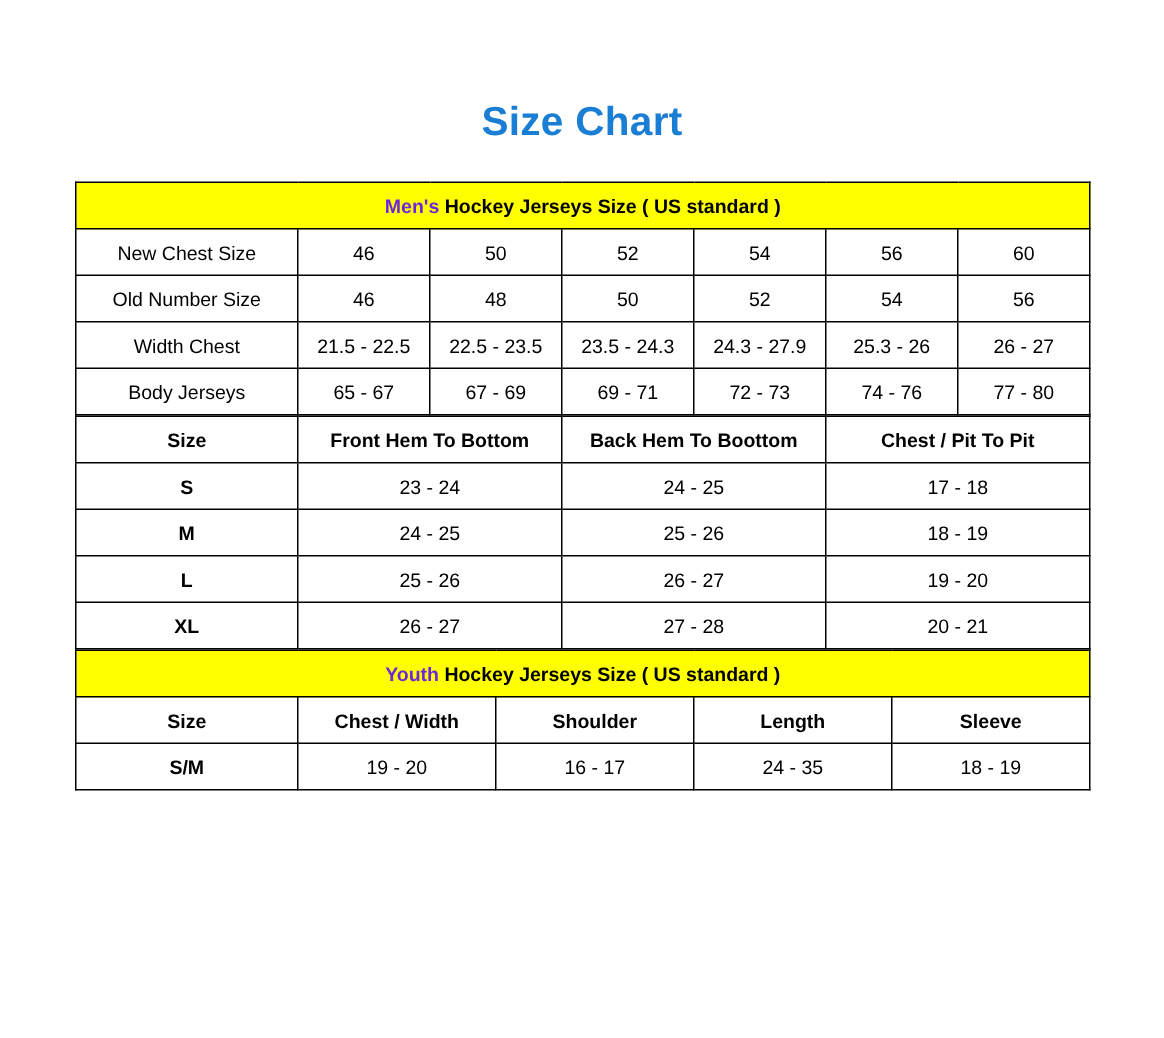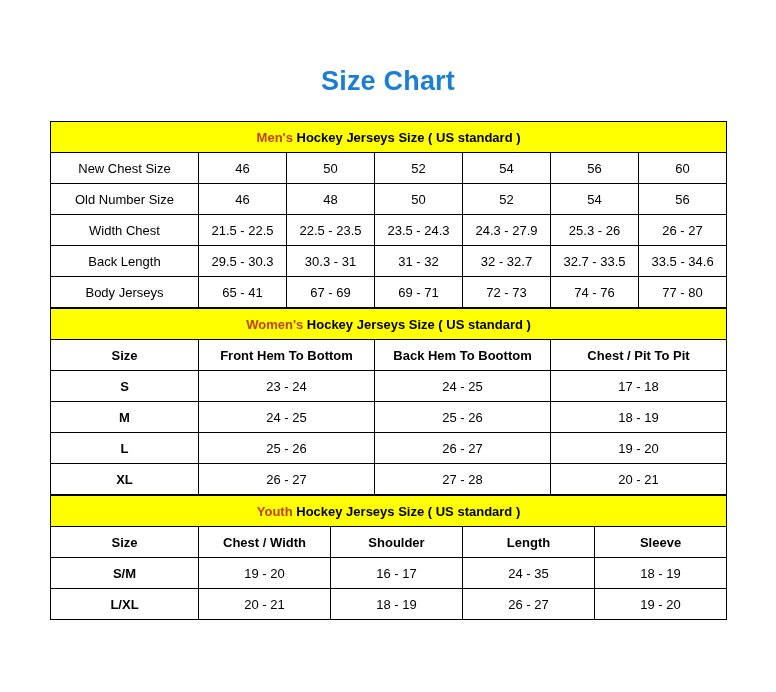--- a/index.html
+++ b/index.html
@@ -40,21 +40,21 @@
     height: 26px;
     padding: 2px 2px;
   }
   td.section-head {
     background: #ffff00;
     font-weight: bold;
     font-size: 14.5px;
     height: 30px;
   }
   td.section-head .accent {
-    color: #c2410c;
+    color: #6d28d9;
   }
   td.col-head {
     font-weight: bold;
   }
   td.row-label {
     font-weight: normal;
   }
   td.row-label-bold {
     font-weight: bold;
   }
@@ -103,53 +103,39 @@
       <tr>
         <td class="row-label">Width Chest</td>
         <td>21.5 - 22.5</td>
         <td>22.5 - 23.5</td>
         <td>23.5 - 24.3</td>
         <td>24.3 - 27.9</td>
         <td>25.3 - 26</td>
         <td>26 - 27</td>
       </tr>
       <tr>
-        <td class="row-label">Back Length</td>
-        <td>29.5 - 30.3</td>
-        <td>30.3 - 31</td>
-        <td>31 - 32</td>
-        <td>32 - 32.7</td>
-        <td>32.7 - 33.5</td>
-        <td>33.5 - 34.6</td>
-      </tr>
-      <tr>
         <td class="row-label">Body Jerseys</td>
-        <td>65 - 41</td>
+        <td>65 - 67</td>
         <td>67 - 69</td>
         <td>69 - 71</td>
         <td>72 - 73</td>
         <td>74 - 76</td>
         <td>77 - 80</td>
       </tr>
     </tbody>
   </table>
 
   <table class="size-table">
     <colgroup>
       <col style="width:148px">
         <col style="width:176px">
         <col style="width:176px">
         <col style="width:176px">
     </colgroup>
     <tbody>
-      <tr>
-        <td class="section-head" colspan="4">
-          <span class="accent">Women's</span><span> Hockey Jerseys Size ( US standard )</span>
-        </td>
-      </tr>
       <tr>
         <td class="col-head">Size</td>
         <td class="col-head">Front Hem To Bottom</td>
         <td class="col-head">Back Hem To Boottom</td>
         <td class="col-head">Chest / Pit To Pit</td>
       </tr>
       <tr>
         <td class="row-label-bold">S</td>
         <td>23 - 24</td>
         <td>24 - 25</td>
@@ -197,23 +183,16 @@
         <td class="col-head">Length</td>
         <td class="col-head">Sleeve</td>
       </tr>
       <tr>
         <td class="row-label-bold">S/M</td>
         <td>19 - 20</td>
         <td>16 - 17</td>
         <td>24 - 35</td>
         <td>18 - 19</td>
       </tr>
-      <tr>
-        <td class="row-label-bold">L/XL</td>
-        <td>20 - 21</td>
-        <td>18 - 19</td>
-        <td>26 - 27</td>
-        <td>19 - 20</td>
-      </tr>
     </tbody>
   </table>
 
 </div>
 
 </body></html>

